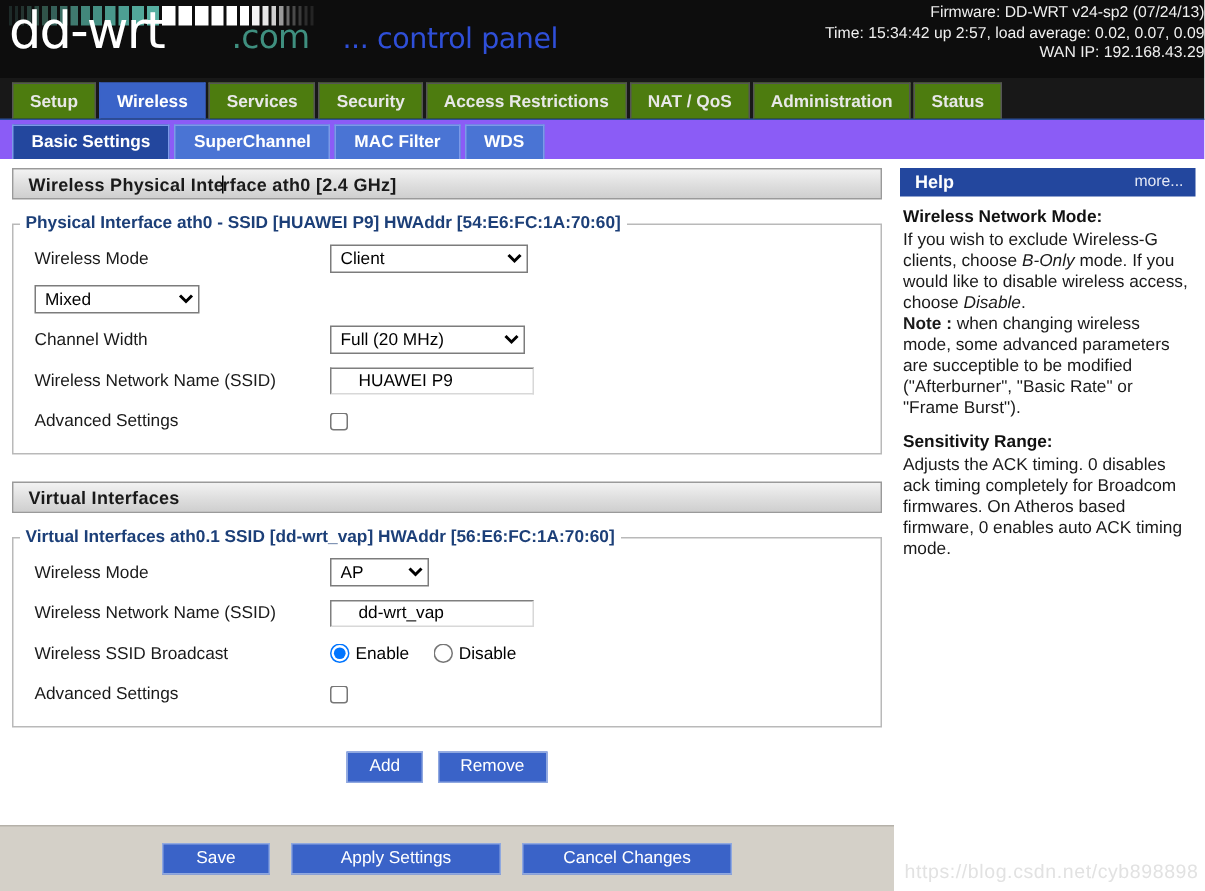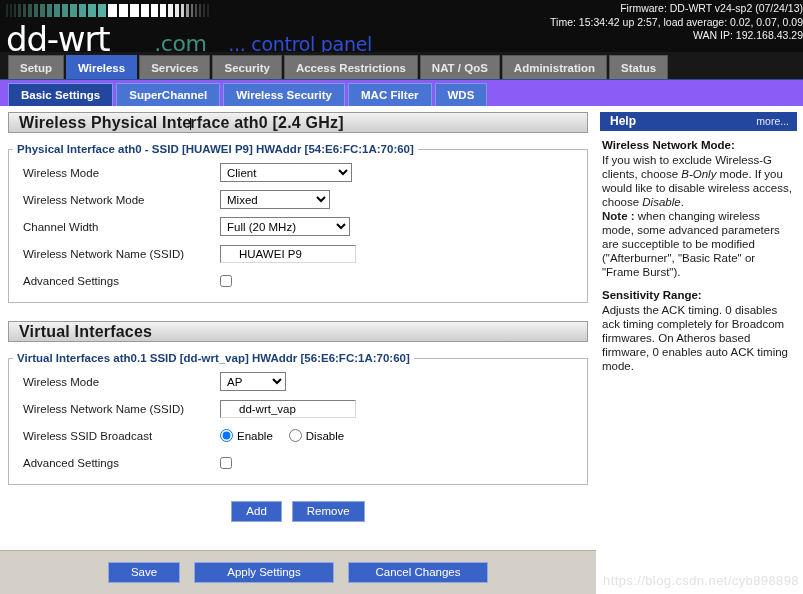--- a/index.html
+++ b/index.html
@@ -15,21 +15,21 @@
   
   .header {
     position: relative;
     height: 52px;
     background: #0d0d0d;
     overflow: hidden;
   }
   .bars { position: absolute; left: 6px; top: 4px; display: flex; align-items: flex-end; height: 13px; }
   .bar { margin-right: 2px; height: 13px; }
   .logo-wrap {
-    position: absolute; left: 6px; top: 22px;
+    position: absolute; left: 6px; top: 4px;
     display: flex; align-items: baseline; text-align: right;
   }
   .logo-main {
     font-family: "DejaVu Sans", sans-serif;
     font-size: 34px; font-weight: 400; color: #ffffff;
     letter-spacing: -1.2px; line-height: 34px;
   }
   .logo-com {
     font-family: "DejaVu Sans", sans-serif;
     font-size: 22px; color: #3f8f7f; letter-spacing: -0.5px; margin-left: 45px;
@@ -48,21 +48,21 @@
 
   
   .tabbar {
     height: 28px; background: #181818;
     display: flex; align-items: flex-end; padding-left: 8px;
     border-bottom: 1px solid #2a4d9b;
   }
   .tab {
     height: 24px; line-height: 24px;
     padding: 0 11px; margin-right: 2px;
-    background: #737373; color: #e8e8e8;
+    background: #4d7c0f; color: #e8e8e8;
     font-size: 11.5px; font-weight: bold;
     border: 1px solid #555; border-bottom: none;
     cursor: pointer; white-space: nowrap;
   }
   .tab.active { background: #3a63c8; color: #ffffff; border-color: #3a63c8; }
 
   
   .subtabbar {
     height: 26px; background: #8b5cf6;
     display: flex; align-items: flex-end; padding-left: 8px;
@@ -83,21 +83,21 @@
   .body-area { display: flex; height: 486px; background: #fff; }
   .content { width: 596px; padding: 6px 8px 0 8px; }
   .helpcol { width: 207px; padding: 6px 6px 0 4px; }
 
   
   .sec-head {
     background: linear-gradient(to bottom, #f2f2f2 0%, #dedede 55%, #cfcfcf 100%);
     border: 1px solid #9a9a9a;
     height: 21px; line-height: 20px;
     padding-left: 10px;
-    font-size: 16px; font-weight: bold; color: #1a1a1a;
+    font-size: 12px; font-weight: bold; color: #1a1a1a;
     letter-spacing: 0.2px;
     position: relative;
   }
   .caret {
     display: inline-block; width: 1px; height: 12px;
     background: #000; vertical-align: -2px; margin: 0 -1px;
   }
 
   
   fieldset.panel {
@@ -234,21 +234,20 @@
       <div class="tab">Security</div>
       <div class="tab">Access Restrictions</div>
       <div class="tab">NAT / QoS</div>
       <div class="tab">Administration</div>
       <div class="tab">Status</div>
     </div>
 
   <div class="subtabbar" id="subtabbar">
       <div class="subtab active">Basic Settings</div>
       <div class="subtab">SuperChannel</div>
-      <div class="subtab">Wireless Security</div>
       <div class="subtab">MAC Filter</div>
       <div class="subtab">WDS</div>
     </div>
 
   <div class="body-area">
 
     <div class="content">
 
       <div class="sec-head">
         <span>Wireless Physical Inte</span><span class="caret"></span><span>rface ath0 [2.4 GHz]</span>
@@ -256,21 +255,20 @@
 
       <fieldset class="panel">
         <legend>Physical Interface ath0 - SSID [HUAWEI P9] HWAddr [54:E6:FC:1A:70:60]</legend>
 
         <div class="row">
           <span class="lbl">Wireless Mode</span>
           <select class="ddw" style="width:132px"><option value="AP">AP</option><option value="Client" selected="">Client</option><option value="Client Bridge">Client Bridge</option><option value="Adhoc">Adhoc</option><option value="WDS Station">WDS Station</option><option value="WDS AP">WDS AP</option></select>
         </div>
 
         <div class="row">
-          <span class="lbl">Wireless Network Mode</span>
           <select class="ddw" style="width:110px"><option value="Disabled">Disabled</option><option value="Mixed" selected="">Mixed</option><option value="B-Only">B-Only</option><option value="G-Only">G-Only</option><option value="NG-Mixed">NG-Mixed</option><option value="N-Only">N-Only</option></select>
         </div>
 
         <div class="row">
           <span class="lbl">Channel Width</span>
           <select class="ddw" style="width:130px"><option value="Full (20 MHz)">Full (20 MHz)</option><option value="Half (10 MHz)">Half (10 MHz)</option><option value="Quarter (5 MHz)">Quarter (5 MHz)</option></select>
         </div>
 
         <div class="row">
           <span class="lbl">Wireless Network Name (SSID)</span>

